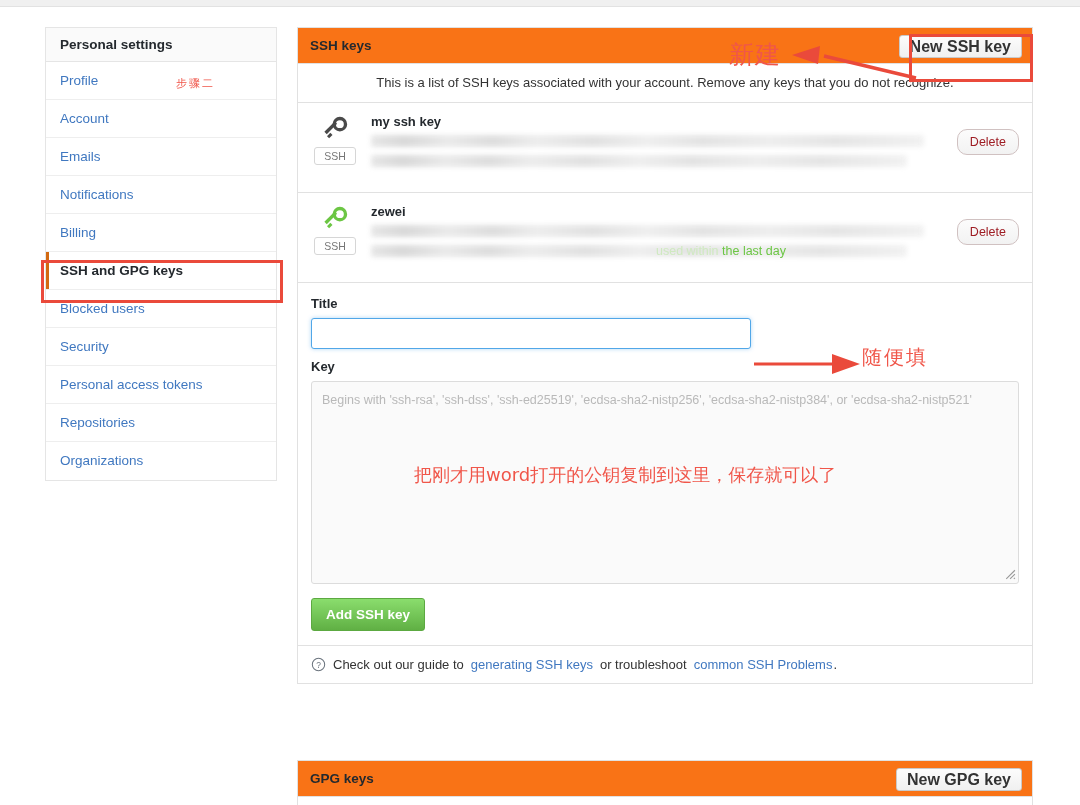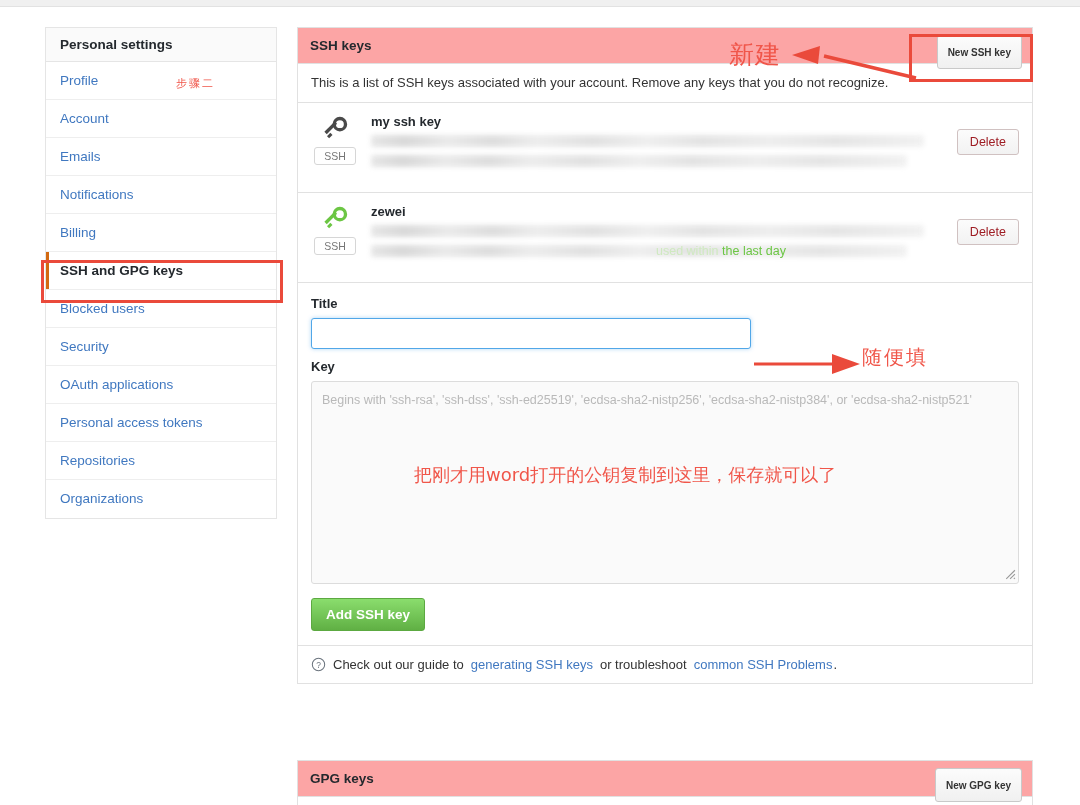--- a/index.html
+++ b/index.html
@@ -72,43 +72,44 @@
 
   
   .panel {
     position: absolute; left: 281px; top: 19px;
     width: 736px;
     border: 1px solid #e1e1e1;
     background: #fff;
   }
   .panel-head {
     height: 36px;
-    background: #fca5a5;
+    background: #f97316;
     border-bottom: 1px solid #e1e1e1;
     display: flex; align-items: center;
     padding: 0 12px;
     position: relative;
   }
   .panel-title {
     font-size: 13.5px; font-weight: bold; color: #24292e;
   }
   .btn-outline {
     position: absolute; right: 10px; top: 7px;
-    height: 34px; line-height: 21px;
+    height: 23px; line-height: 21px;
     padding: 0 10px;
-    font-size: 10px; font-weight: bold; color: #333;
+    font-size: 16px; font-weight: bold; color: #333;
     background: linear-gradient(#fcfcfc, #f0f0f0);
     border: 1px solid #c9c9c9;
     border-radius: 3px;
     cursor: pointer;
   }
   .panel-desc {
     padding: 11px 13px 12px 13px;
     font-size: 13px; color: #333;
     border-bottom: 1px solid #e1e1e1;
+    text-align: center;
   }
 
   
   .key-row {
     position: relative;
     padding: 11px 13px 13px 13px;
     border-bottom: 1px solid #e1e1e1;
     min-height: 90px;
   }
   .key-left {
@@ -152,21 +153,21 @@
     white-space: nowrap;
   }
   .used-text .faded { color: #cfe9c0; }
   .btn-delete {
     position: absolute; right: 13px; top: 26px;
     height: 26px; line-height: 24px;
     padding: 0 12px;
     font-size: 12.5px; color: #9e1c23;
     background: linear-gradient(#fcfcfc, #f2f2f2);
     border: 1px solid #d0c1c1;
-    border-radius: 3px;
+    border-radius: 10px;
     cursor: pointer;
   }
 
   
   .form-area { padding: 13px 13px 14px 13px; border-bottom: 1px solid #e1e1e1; }
   .field-label {
     font-size: 13px; font-weight: bold; color: #24292e;
     margin-bottom: 7px;
   }
   .title-input {
@@ -276,23 +277,20 @@
       <span>Billing</span>
     </div>
     <div class="nav-item selected">
       <span>SSH and GPG keys</span>
     </div>
     <div class="nav-item">
       <span>Blocked users</span>
     </div>
     <div class="nav-item">
       <span>Security</span>
-    </div>
-    <div class="nav-item">
-      <span>OAuth applications</span>
     </div>
     <div class="nav-item">
       <span>Personal access tokens</span>
     </div>
     <div class="nav-item">
       <span>Repositories</span>
     </div>
     <div class="nav-item">
       <span>Organizations</span>
     </div>

